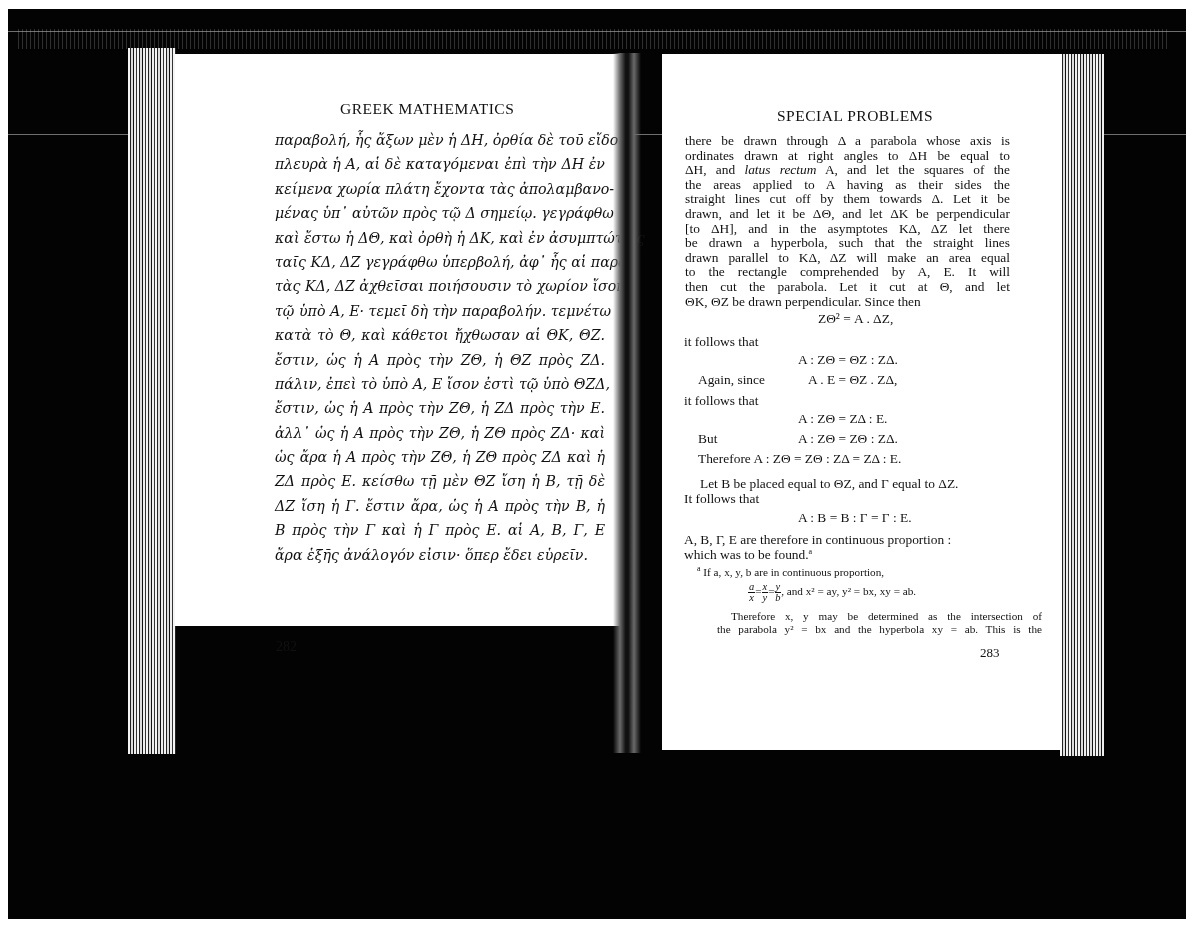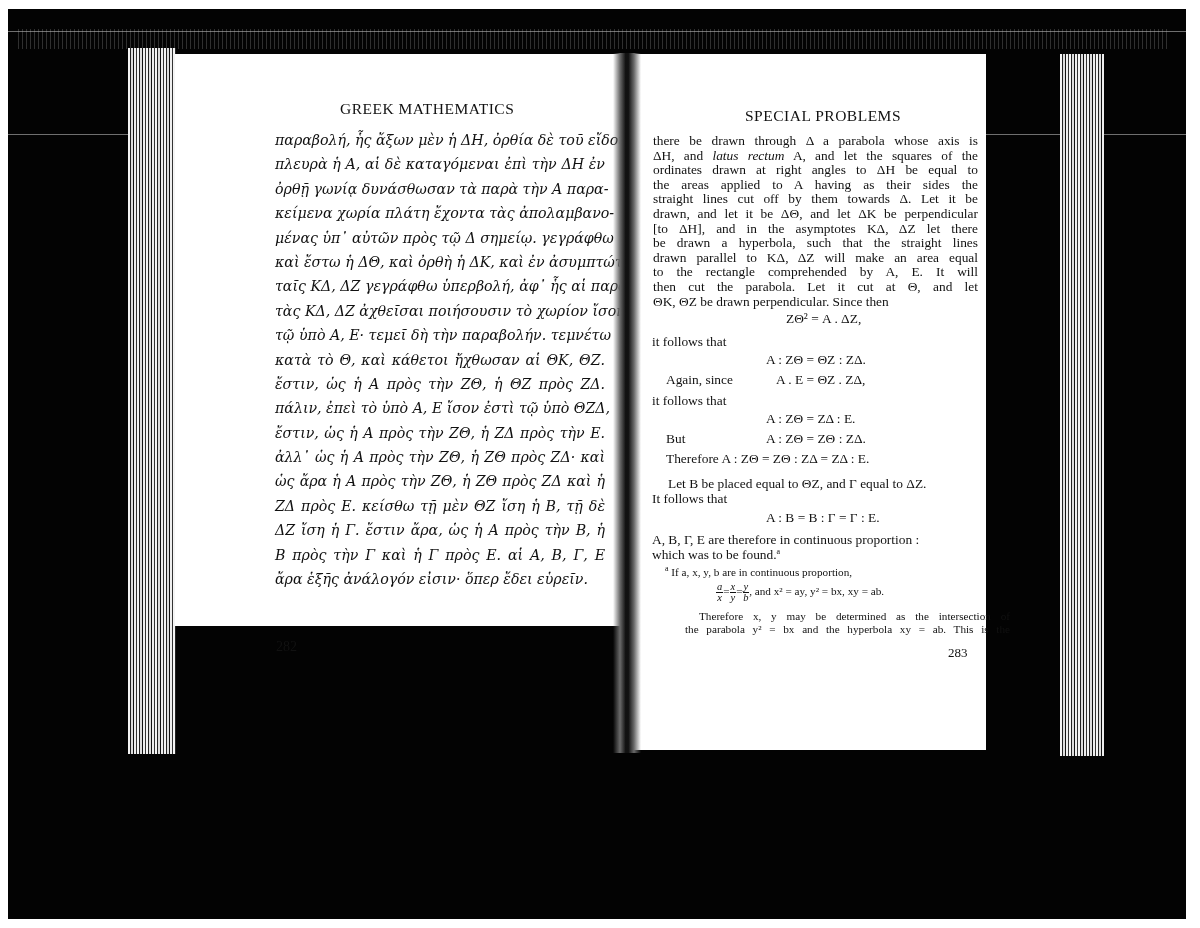--- a/index.html
+++ b/index.html
@@ -14,21 +14,21 @@
     .scan-line { position: absolute; height: 1px; background: rgba(200,200,200,0.55); }
     .noise { position: absolute; background: repeating-linear-gradient(90deg, rgba(180,180,180,0.25) 0 1px, transparent 1px 4px); }
     .edge-stripes {
       position: absolute; background:
         repeating-linear-gradient(90deg, #f4f4f4 0 2px, #222 2px 3px, #ddd 3px 5px, #111 5px 6px, #eee 6px 8px, #333 8px 9px);
     }
     .page {
       position: absolute; background: #ffffff;
     }
     .page.left { left: 175px; top: 54px; width: 447px; height: 572px; }
-    .page.right { left: 630px; top: 54px; width: 356px; height: 696px; }
+    .page.right { left: 662px; top: 54px; width: 400px; height: 696px; }
     .gutter {
       position: absolute; left: 613px; top: 53px; width: 28px; height: 700px;
       background: linear-gradient(90deg, rgba(255,255,255,0) 0%, #6a6a6a 25%, #111 45%, #111 55%, #6a6a6a 75%, rgba(255,255,255,0) 100%);
     }
     .running-head {
       position: absolute; font-size: 15.5px; letter-spacing: 0.5px; white-space: nowrap;
     }
     .left .running-head { left: 165px; top: 46px; }
     .right .running-head { left: 115px; top: 53px; }
 
@@ -68,21 +68,20 @@
 </div>
 
 <div class="edge-stripes" style="left:128px;top:48px;width:48px;height:706px;"></div>
 <div class="edge-stripes" style="left:1060px;top:54px;width:44px;height:702px;"></div>
 
 <div class="page left">
   <div class="running-head">GREEK MATHEMATICS</div>
   <div class="greek-body">
     <div class="greek-line">παραβολή, ἧς ἄξων μὲν ἡ ΔΗ, ὀρθία δὲ τοῦ εἴδους</div>
     <div class="greek-line">πλευρὰ ἡ Α, αἱ δὲ καταγόμεναι ἐπὶ τὴν ΔΗ ἐν</div>
-    <div class="greek-line">ὀρθῇ γωνίᾳ δυνάσθωσαν τὰ παρὰ τὴν Α παρα-</div>
     <div class="greek-line">κείμενα χωρία πλάτη ἔχοντα τὰς ἀπολαμβανο-</div>
     <div class="greek-line">μένας ὑπ᾽ αὐτῶν πρὸς τῷ Δ σημείῳ. γεγράφθω</div>
     <div class="greek-line">καὶ ἔστω ἡ ΔΘ, καὶ ὀρθὴ ἡ ΔΚ, καὶ ἐν ἀσυμπτώτοις</div>
     <div class="greek-line">ταῖς ΚΔ, ΔΖ γεγράφθω ὑπερβολή, ἀφ᾽ ἧς αἱ παρὰ</div>
     <div class="greek-line">τὰς ΚΔ, ΔΖ ἀχθεῖσαι ποιήσουσιν τὸ χωρίον ἴσον</div>
     <div class="greek-line">τῷ ὑπὸ Α, Ε· τεμεῖ δὴ τὴν παραβολήν. τεμνέτω</div>
     <div class="greek-line">κατὰ τὸ Θ, καὶ κάθετοι ἤχθωσαν αἱ ΘΚ, ΘΖ.</div>
     <div class="greek-line">ἔστιν, ὡς ἡ Α πρὸς τὴν ΖΘ, ἡ ΘΖ πρὸς ΖΔ.</div>
     <div class="greek-line">πάλιν, ἐπεὶ τὸ ὑπὸ Α, Ε ἴσον ἐστὶ τῷ ὑπὸ ΘΖΔ,</div>
     <div class="greek-line">ἔστιν, ὡς ἡ Α πρὸς τὴν ΖΘ, ἡ ΖΔ πρὸς τὴν Ε.</div>
@@ -93,22 +92,22 @@
     <div class="greek-line">Β πρὸς τὴν Γ καὶ ἡ Γ πρὸς Ε. αἱ Α, Β, Γ, Ε</div>
     <div class="greek-line last">ἄρα ἑξῆς ἀνάλογόν εἰσιν· ὅπερ ἔδει εὑρεῖν.</div>
   </div>
   <div class="folio-left">282</div>
 </div>
 
 <div class="page right">
   <div class="running-head">SPECIAL PROBLEMS</div>
   <div class="eng-body">
     <div class="eng-line"><span>there be drawn through Δ a parabola whose axis is</span></div>
+    <div class="eng-line"><span>ordinates drawn at right angles to ΔH be equal to</span></div>
     <div class="eng-line"><span>ΔH, and </span><i>latus rectum</i><span> A, and let the squares of the</span></div>
-    <div class="eng-line"><span>ordinates drawn at right angles to ΔH be equal to</span></div>
     <div class="eng-line"><span>the areas applied to A having as their sides the</span></div>
     <div class="eng-line"><span>straight lines cut off by them towards Δ.  Let it be</span></div>
     <div class="eng-line"><span>drawn, and let it be ΔΘ, and let ΔK be perpendicular</span></div>
     <div class="eng-line"><span>[to ΔH], and in the asymptotes KΔ, ΔZ let there</span></div>
     <div class="eng-line"><span>be drawn a hyperbola, such that the straight lines</span></div>
     <div class="eng-line"><span>drawn parallel to KΔ, ΔZ will make an area equal</span></div>
     <div class="eng-line"><span>to the rectangle comprehended by A, E.  It will</span></div>
     <div class="eng-line"><span>then cut the parabola.  Let it cut at Θ, and let</span></div>
     <div class="eng-line last"><span>ΘK, ΘZ be drawn perpendicular.   Since then</span></div>
   </div>

